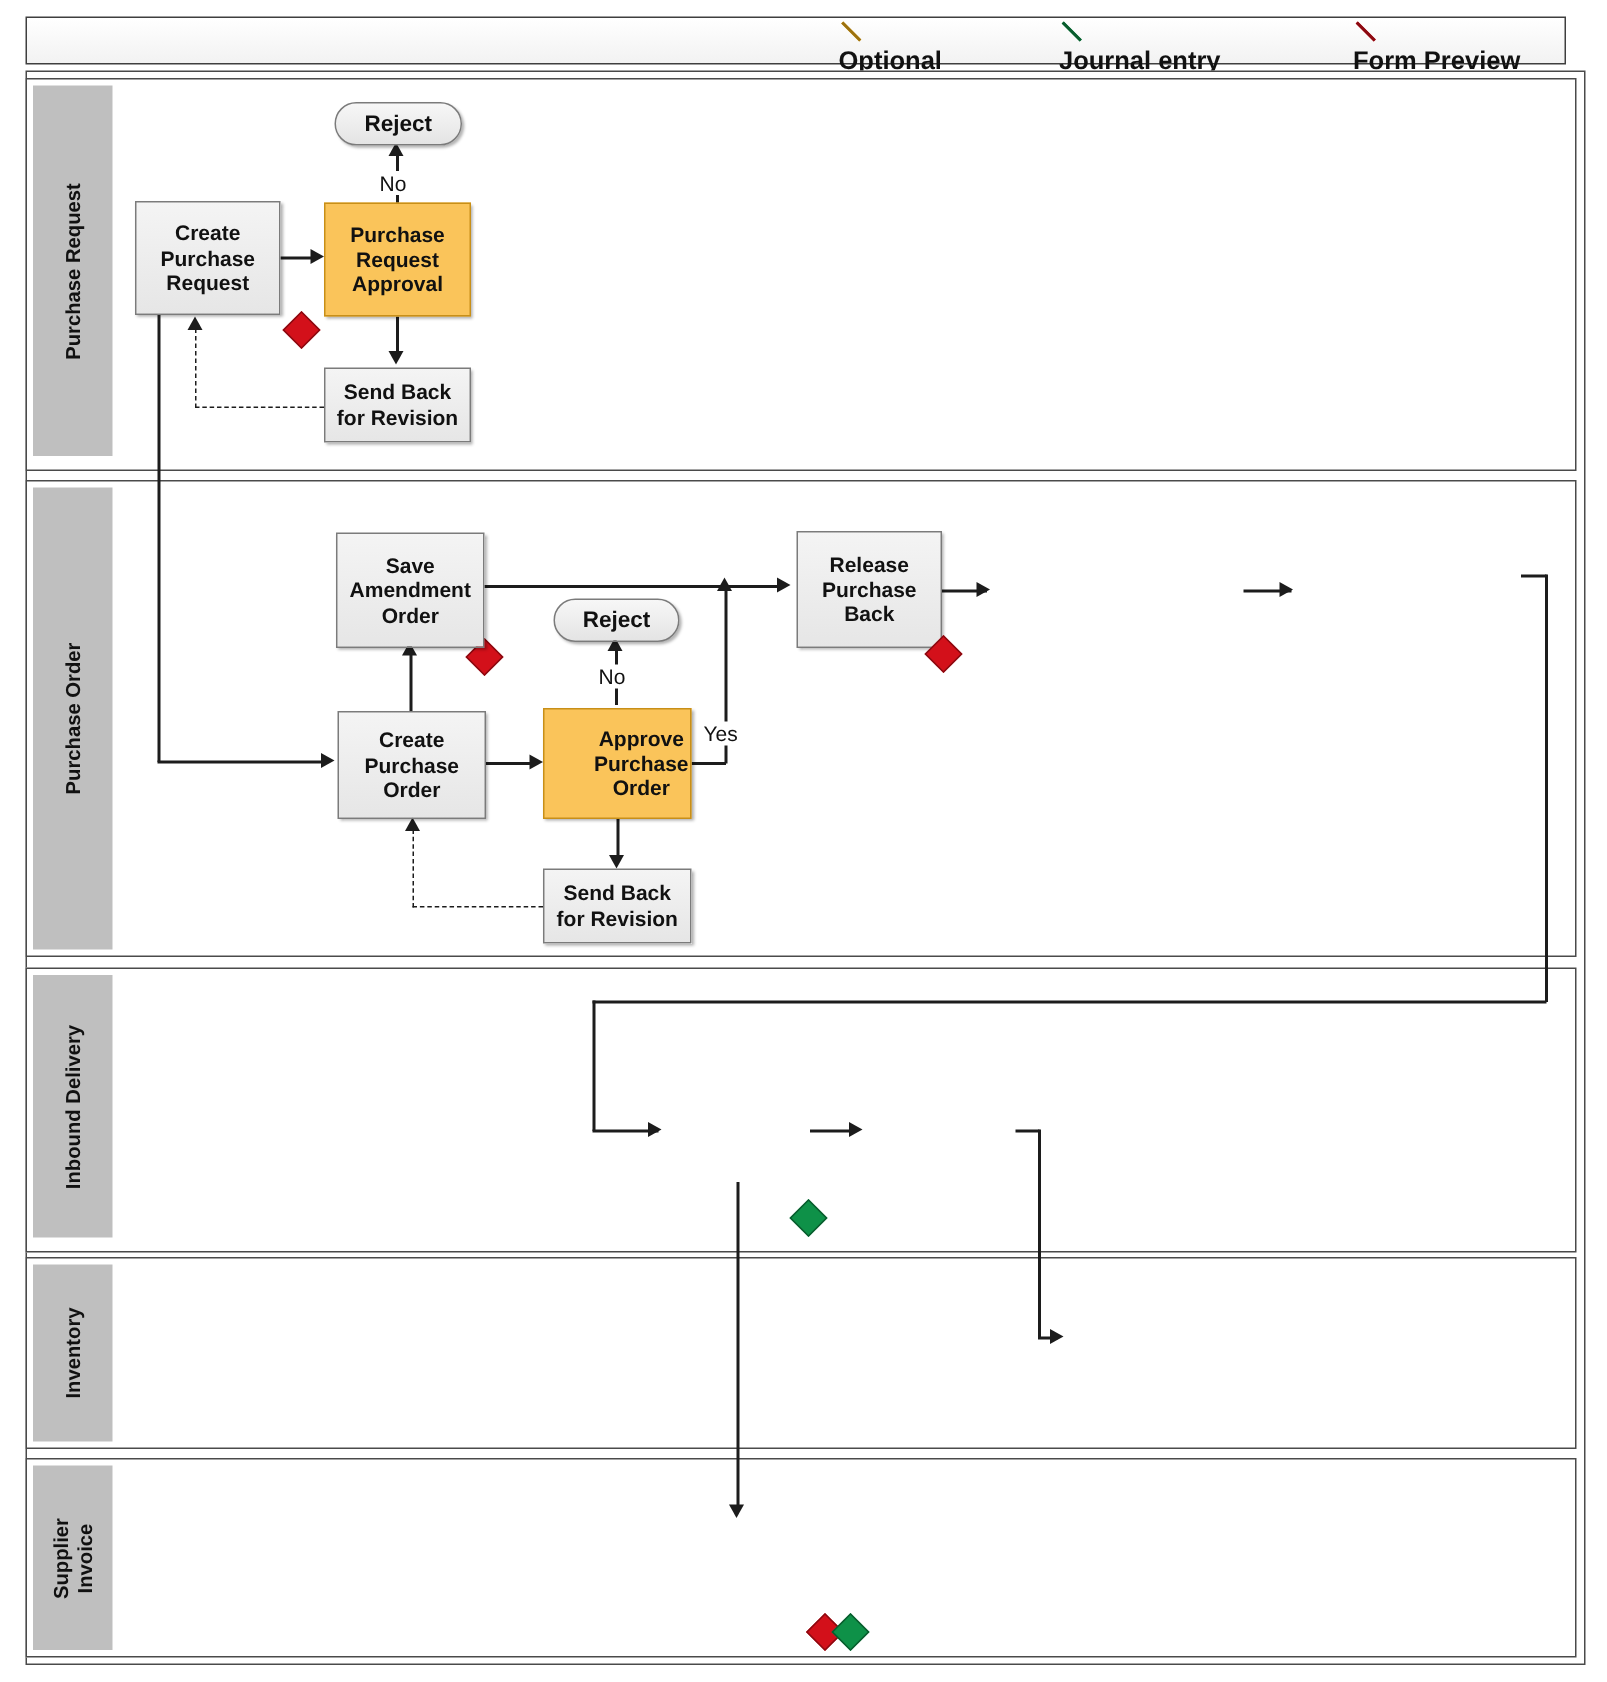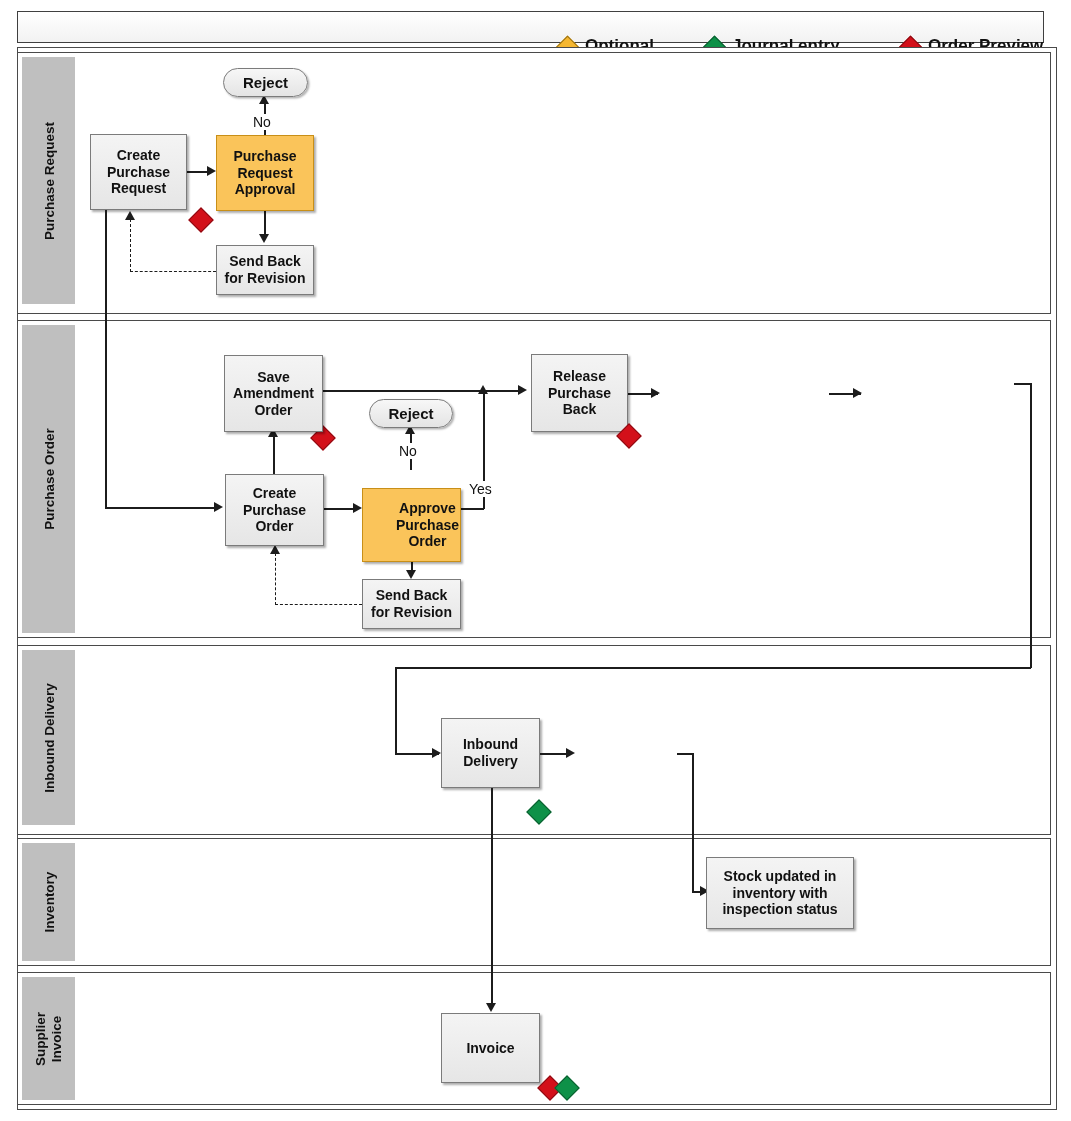--- a/index.html
+++ b/index.html
@@ -2,21 +2,21 @@
 <html><head>
 <meta charset="utf-8">
 <style>
   html,body{margin:0;padding:0;background:#ffffff;}
   body{font-family:"Liberation Sans", sans-serif;}
   #page{position:relative;width:1071px;height:1121px;background:#fff;overflow:hidden;}
 
   
   .legend-bar{position:absolute;left:17px;top:11px;width:1027px;height:32px;
     background:linear-gradient(#ffffff,#f2f2f2);border:1px solid #3f3f3f;box-sizing:border-box;}
-  .legend-item{position:absolute;top:20px;height:24px;display:flex;align-items:flex-end;gap:9px;}
+  .legend-item{position:absolute;top:8px;height:24px;display:flex;align-items:flex-start;gap:9px;flex-direction:column;}
   .legend-label{font-size:17px;font-weight:bold;color:#111;white-space:nowrap;}
   .dia{width:15px;height:15px;transform:rotate(45deg);display:inline-block;}
   .dia-opt{background:#f5b731;border:1px solid #9c7210;}
   .dia-jrn{background:#0e9148;border:1px solid #0a5c2e;}
   .dia-form{background:#d3101a;border:1px solid #8a0a11;}
 
   
   .frame{position:absolute;left:17px;top:47px;width:1040px;height:1063px;
     border:1px solid #4a4a4a;box-sizing:border-box;background:#fff;}
   .lane{position:absolute;left:17px;border:1px solid #4a4a4a;box-sizing:border-box;background:#fff;}
@@ -63,21 +63,21 @@
     <div class="legend-item" style="left:541px;">
       <span class="dia dia-opt"></span>
       <span class="legend-label">Optional</span>
     </div>
     <div class="legend-item" style="left:688px;">
       <span class="dia dia-jrn"></span>
       <span class="legend-label">Journal entry</span>
     </div>
     <div class="legend-item" style="left:884px;">
       <span class="dia dia-form"></span>
-      <span class="legend-label">Order Preview</span>
+      <span class="legend-label">Form Preview</span>
     </div>
   </div>
 
   <div class="frame"></div>
 
   <div class="lane" style="top:52px;width:1034px;height:262px;"></div>
   <div class="lane-hdr" style="left:22px;top:57px;width:53px;height:247px;">
     <span>Purchase Request</span>
   </div>
 
@@ -176,21 +176,21 @@
 Order</span>
   </div>
   <div class="pill" style="left:369px;top:399px;width:84px;height:29px;">
     <span>Reject</span>
   </div>
   <div class="node n-gray" style="left:225px;top:474px;width:99px;height:72px;white-space:pre-line;">
     <span>Create
 Purchase
 Order</span>
   </div>
-  <div class="node n-orange" style="left:362px;top:488px;width:99px;height:74px;white-space:pre-line;padding-left:32px;">
+  <div class="node n-orange" style="left:362px;top:472px;width:99px;height:74px;white-space:pre-line;padding-left:32px;">
     <span>Approve
 Purchase
 Order</span>
   </div>
   <div class="node n-gray" style="left:362px;top:579px;width:99px;height:50px;white-space:pre-line;">
     <span>Send Back
 for Revision</span>
   </div>
   <div class="node n-gray" style="left:531px;top:354px;width:97px;height:78px;white-space:pre-line;">
     <span>Release
@@ -199,41 +199,29 @@
   </div>
   <div class="mk mk-red" style="left:620px;top:427px;"></div>
 
   <div class="h" style="left:1014px;top:383px;width:17px;"></div>
   <div class="v" style="left:1030px;top:383px;height:285px;"></div>
   <div class="h" style="left:395px;top:667px;width:636px;"></div>
   <div class="v" style="left:395px;top:667px;height:87px;"></div>
   <div class="h" style="left:395px;top:753px;width:44px;"></div>
   <div class="ar ar-r" style="left:432px;top:748px;"></div>
 
-  <div class="node n-gray" style="left:441px;top:718px;width:99px;height:70px;white-space:pre-line;">
-    <span>Inbound
-Delivery</span>
-  </div>
   <div class="h" style="left:540px;top:753px;width:30px;"></div>
   <div class="ar ar-r" style="left:566px;top:748px;"></div>
   <div class="mk mk-green" style="left:530px;top:803px;"></div>
 
   <div class="h" style="left:677px;top:753px;width:16px;"></div>
   <div class="v" style="left:692px;top:753px;height:139px;"></div>
   <div class="h" style="left:692px;top:891px;width:13px;"></div>
   <div class="ar ar-r" style="left:700px;top:886px;"></div>
 
   <div class="v" style="left:491px;top:788px;height:219px;"></div>
   <div class="ar ar-d" style="left:486px;top:1003px;"></div>
 
-  <div class="node n-gray" style="left:706px;top:857px;width:148px;height:72px;white-space:pre-line;">
-    <span>Stock updated in
-inventory with
-inspection status</span>
-  </div>
-
-  <div class="node n-gray" style="left:441px;top:1013px;width:99px;height:70px;">
-    <span>Invoice</span>
-  </div>
+
   <div class="mk mk-red" style="left:541px;top:1079px;"></div>
   <div class="mk mk-green" style="left:558px;top:1079px;"></div>
 
 </div>
 
 </body></html>

